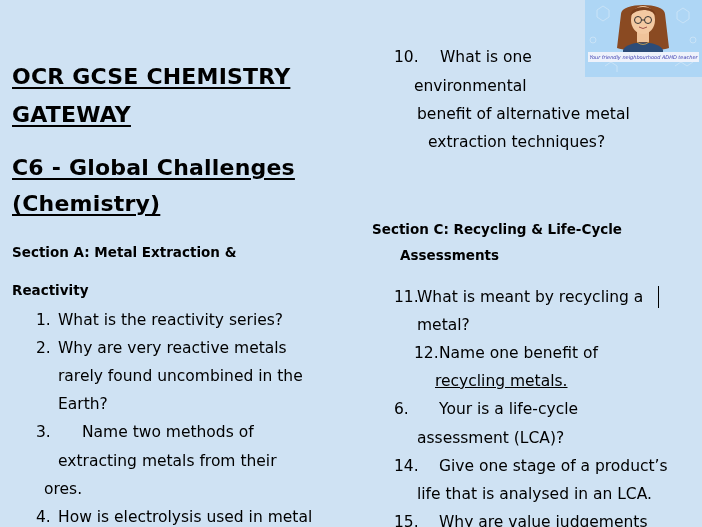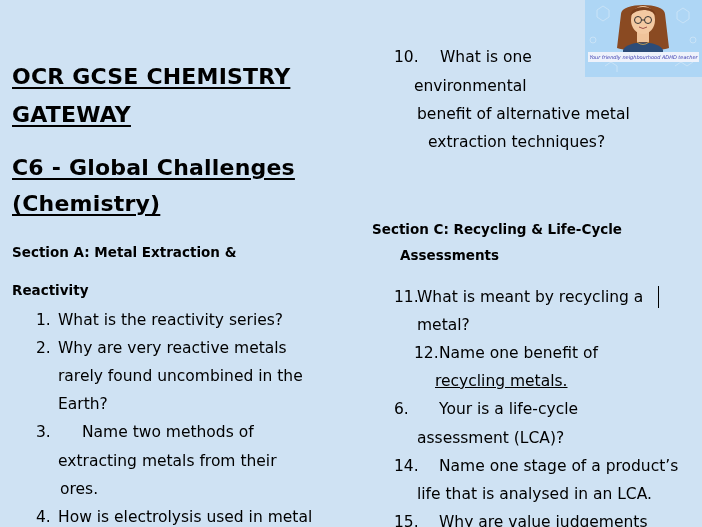--- a/index.html
+++ b/index.html
@@ -114,21 +114,21 @@
     <div class="q" style="left:46px; top:306px;">What is the reactivity series?</div>
 
     <div class="q" style="left:24px; top:334px;">2.</div>
     <div class="q" style="left:46px; top:334px;">Why are very reactive metals</div>
     <div class="q" style="left:46px; top:362px;">rarely found uncombined in the</div>
     <div class="q" style="left:46px; top:390px;">Earth?</div>
 
     <div class="q" style="left:24px; top:418px;">3.</div>
     <div class="q" style="left:46px; top:418px;margin-left:24px;">Name two methods of</div>
     <div class="q" style="left:46px; top:447px;text-align:center;">extracting metals from their</div>
-    <div class="q" style="left:48px; top:475px;text-align:right;">ores.</div>
+    <div class="q" style="left:32px; top:475px;text-align:right;">ores.</div>
 
     <div class="q" style="left:24px; top:503px;">4.</div>
     <div class="q" style="left:46px; top:503px;">How is electrolysis used in metal</div>
   </div>
 
   <div class="col-right">
 
     <div class="q" style="left:22px; top:43px;">10.</div>
     <div class="q" style="left:68px; top:43px;">What is one</div>
     <div class="q" style="left:42px; top:72px;">environmental</div>
@@ -145,21 +145,21 @@
 
     <div class="q" style="left:22px; top:339px;margin-left:20px;">12.</div>
     <div class="q" style="left:67px; top:339px;">Name one benefit of</div>
     <div class="q" style="left:63px; top:367px;text-decoration:underline;">recycling metals.</div>
 
     <div class="q" style="left:22px; top:395px;">6.</div>
     <div class="q" style="left:67px; top:395px;">Your is a life-cycle</div>
     <div class="q" style="left:45px; top:424px;">assessment (LCA)?</div>
 
     <div class="q" style="left:22px; top:452px;">14.</div>
-    <div class="q" style="left:67px; top:452px;">Name one stage of a product’s</div>
+    <div class="q" style="left:67px; top:452px;">Give one stage of a product’s</div>
     <div class="q" style="left:45px; top:480px;">life that is analysed in an LCA.</div>
 
     <div class="q" style="left:22px; top:508px;">15.</div>
     <div class="q" style="left:67px; top:508px;">Why are value judgements</div>
   </div>
 
   <div class="avatar-box">
     <svg width="117" height="77" viewBox="0 0 117 77">
 
       <g stroke="#c9e3f7" stroke-width="1" fill="none">

